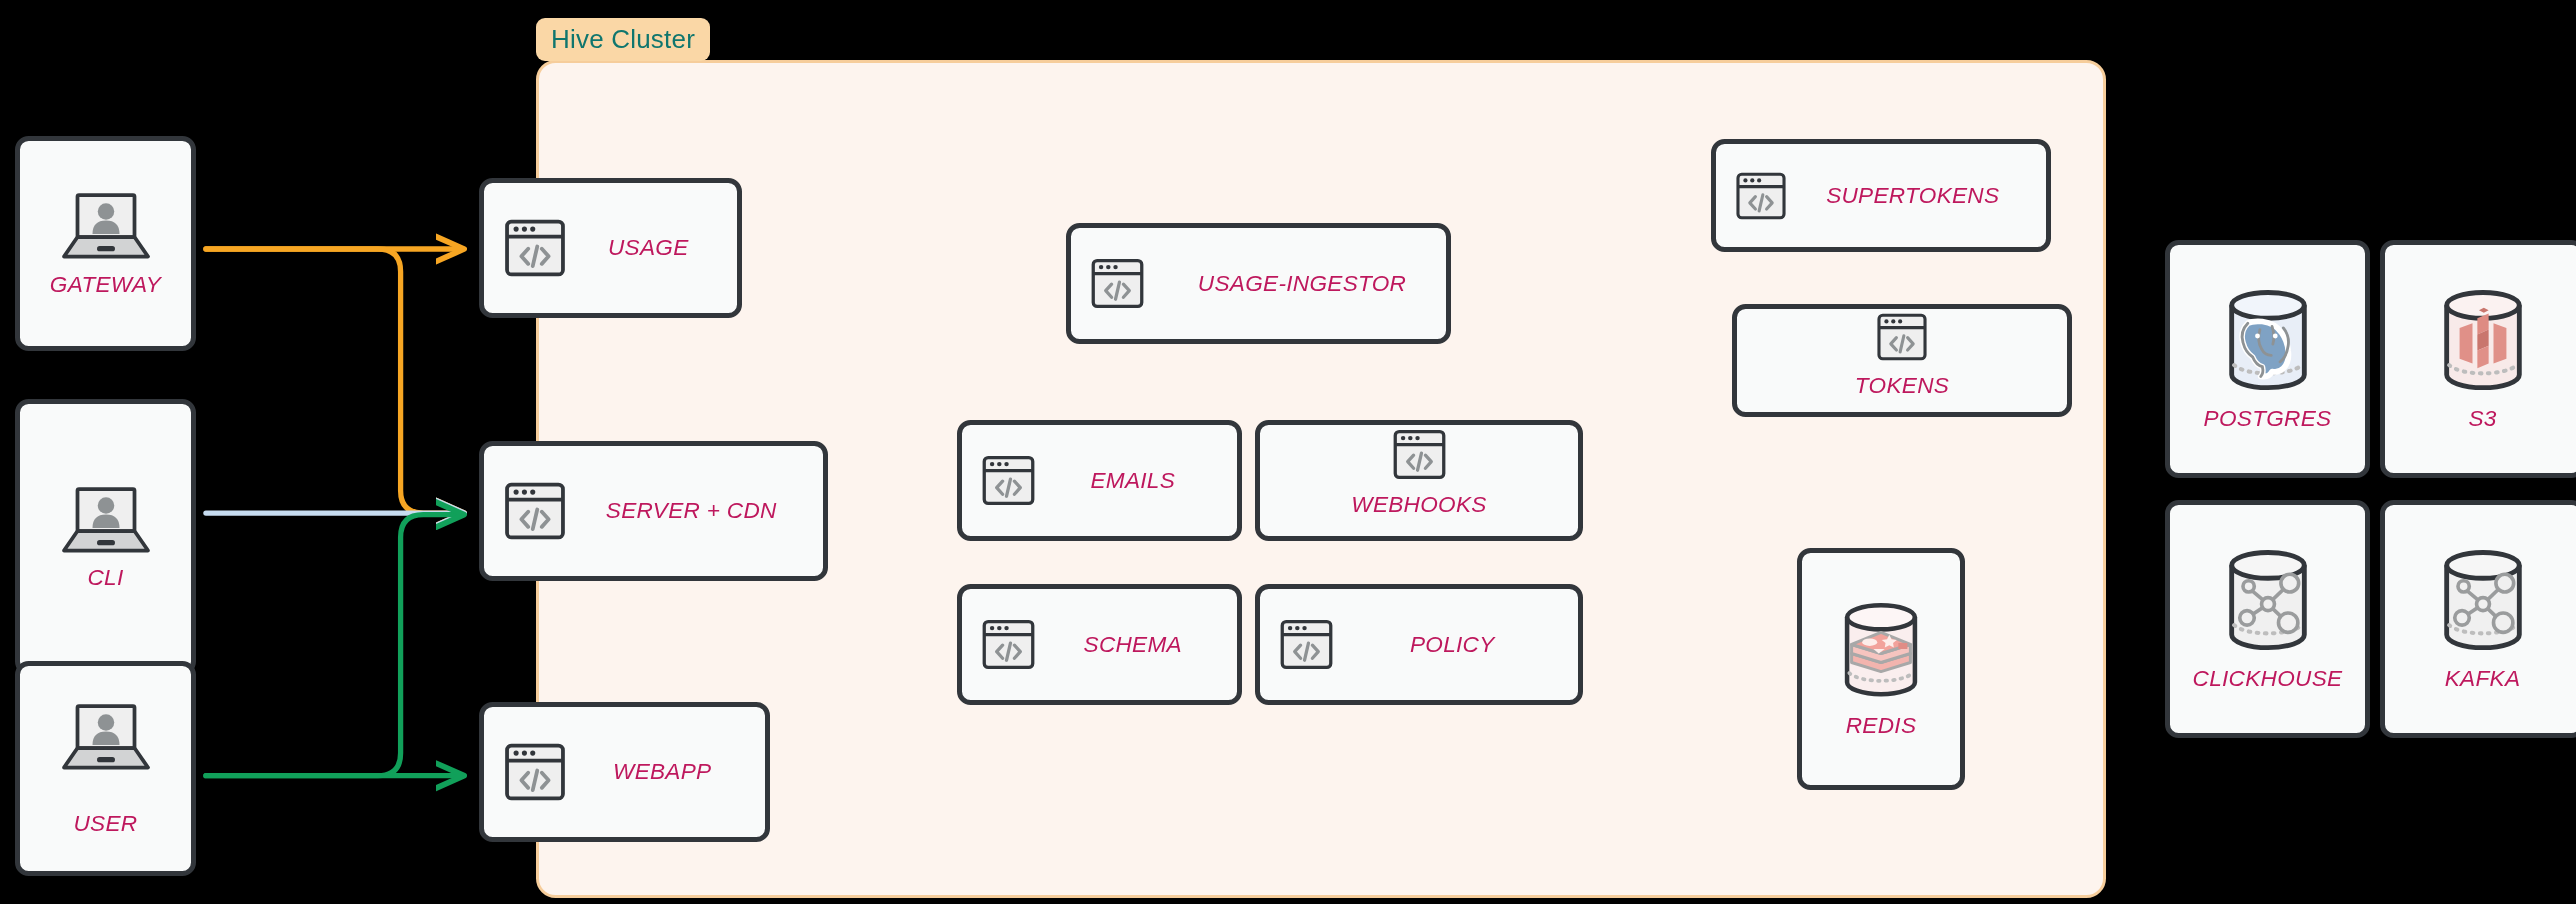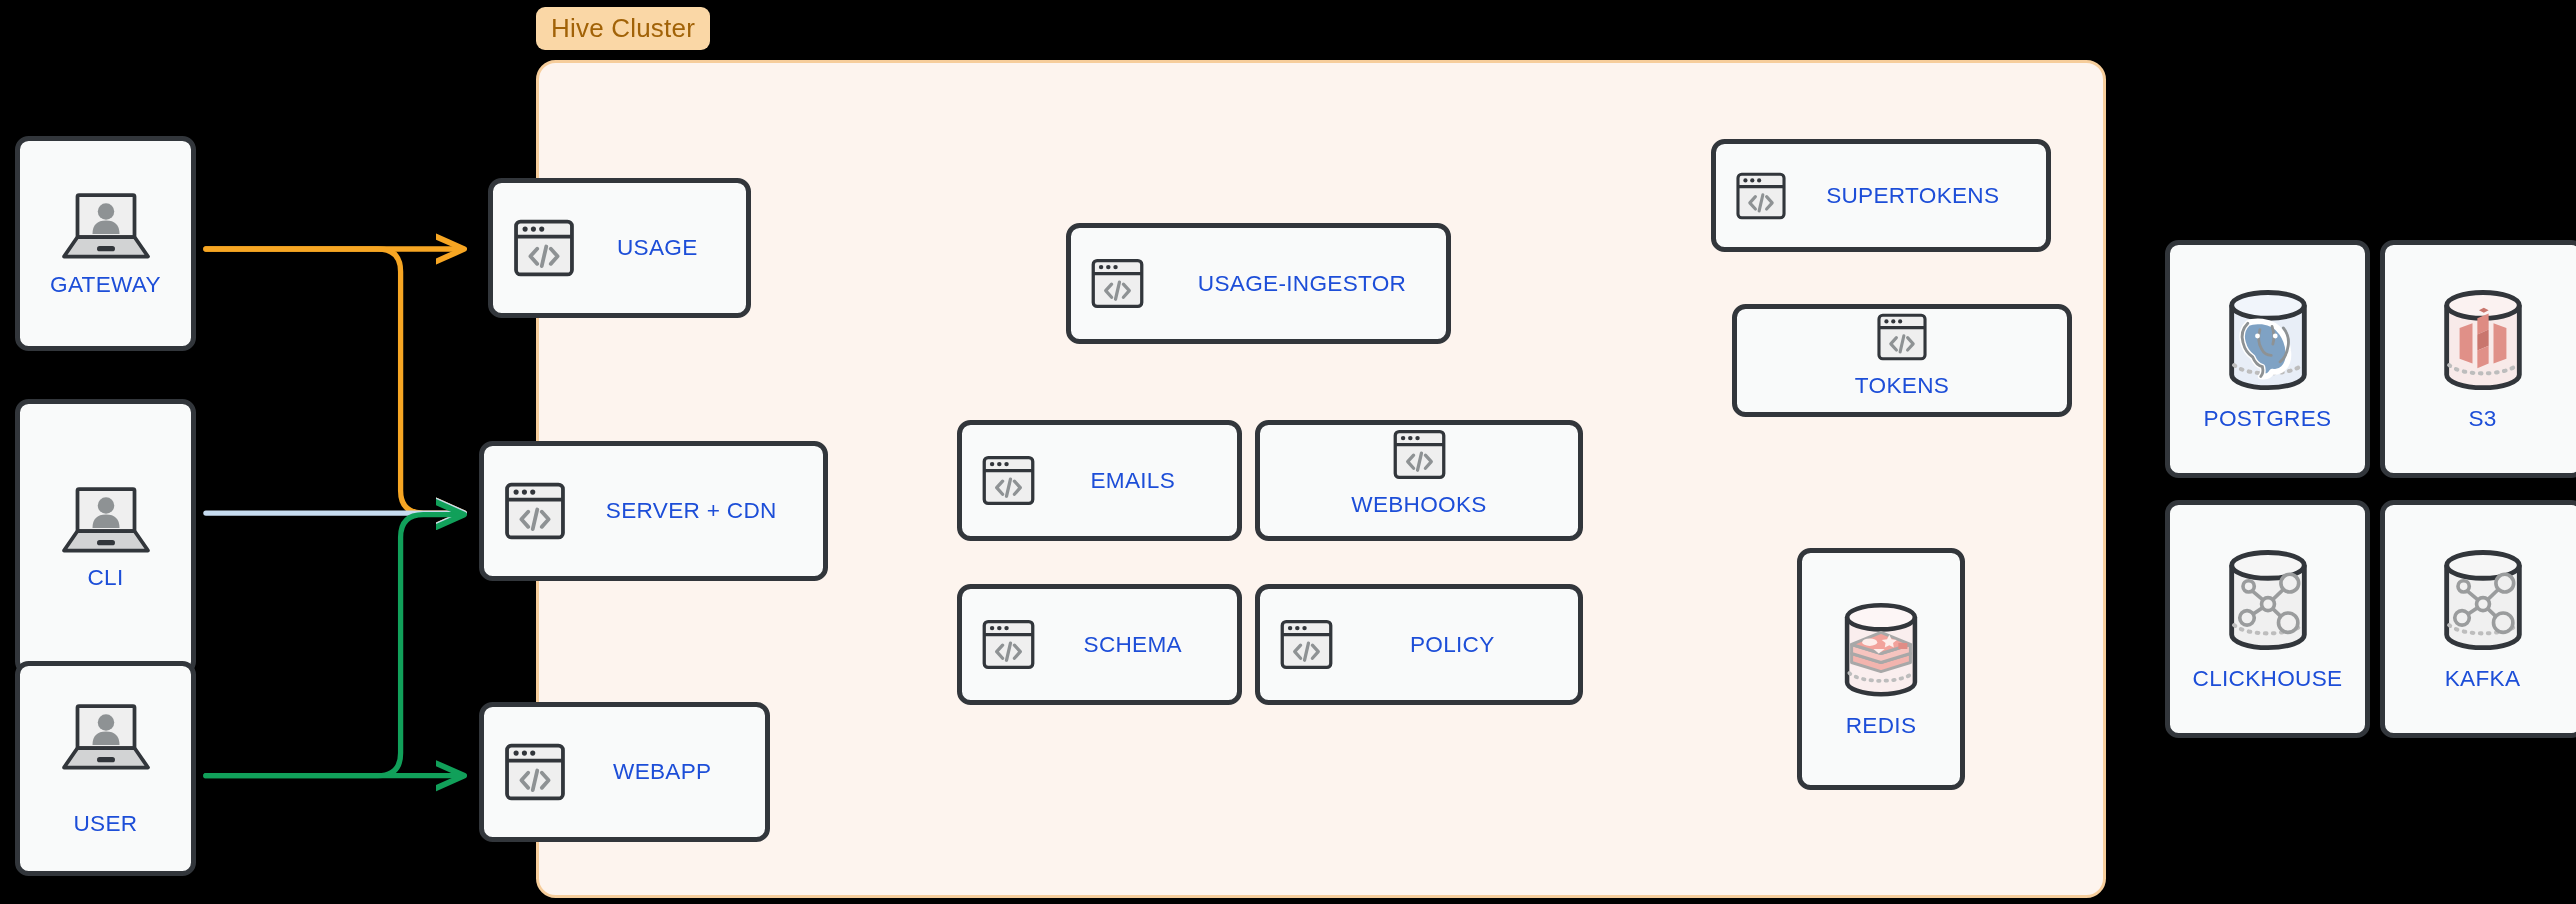--- a/index.html
+++ b/index.html
@@ -15,25 +15,25 @@
   .cluster-panel {
     position: absolute;
     left: 536px; top: 60px;
     width: 1570px; height: 838px;
     background: #FDF4EE;
     border: 3.8px solid #F6CD9B;
     border-radius: 19.6px;
   }
   .cluster-badge {
     position: absolute;
-    left: 536px; top: 7px;
+    left: 536px; top: 18px;
     background: #FAD7A6;
     border-radius: 9px;
     padding: 7.5px 15px 9px 15px;
-    color: #a16207;
+    color: #0f766e;
     font-size: 26px;
     line-height: 1;
     letter-spacing: 0.2px;
     white-space: nowrap;
   }
 
   
   .node {
     position: absolute;
     background: #F9FAFA;
@@ -47,21 +47,22 @@
     justify-content: flex-start;
     padding: 0 16.6px;
     gap: 7.5px;
   }
   .node.client, .node.store {
     flex-direction: column;
     justify-content: center;
     gap: 7.5px;
   }
   .node-label {
-    color: #1d4ed8;
+    font-style: italic;
+    color: #be185d;
     font-size: 22.6px;
     white-space: nowrap;
     letter-spacing: 0.3px;
   }
   .node.svc .node-label { flex: 1; text-align: center; }
 
   .icon { display: block; flex: 0 0 auto; }
 
   
   .wires { position: absolute; left: 0; top: 0; width: 2576px; height: 904px; pointer-events: none; }
@@ -127,21 +128,21 @@
       <rect x="24" y="8" width="76" height="56" rx="2" fill="#EFEFEF" stroke="#32363B" stroke-width="5"></rect>
       <circle cx="62" cy="30" r="11" fill="#8E9294"></circle>
       <path d="M44 60 q0-18 18-18 q18 0 18 18 z" fill="#8E9294"></path>
       <path d="M24 64 L100 64 L118 90 L6 90 Z" fill="#D2D3D4" stroke="#32363B" stroke-width="5" stroke-linejoin="round"></path>
       <line x1="24" y1="64" x2="100" y2="64" stroke="#32363B" stroke-width="3" stroke-dasharray="5 5"></line>
       <rect x="50" y="76" width="24" height="7" rx="3.5" fill="#32363B"></rect>
     </svg>
     <span class="node-label">USER</span>
   </div>
 
-  <div class="node svc" style="left:479px; top:178px; width:263px; height:140px;margin-left:9px;">
+  <div class="node svc" style="left:479px; top:178px; width:263px; height:140px;">
     <svg class="icon" width="68" height="68" viewBox="0 0 90 90">
       <rect x="8" y="10" width="74" height="70" rx="6" fill="#EFEFEF" stroke="#32363B" stroke-width="5"></rect>
       <path d="M8 30 H82" stroke="#32363B" stroke-width="5"></path>
       <circle cx="20" cy="20" r="3.4" fill="#32363B"></circle>
       <circle cx="31" cy="20" r="3.4" fill="#32363B"></circle>
       <circle cx="42" cy="20" r="3.4" fill="#32363B"></circle>
       <path d="M36 46 L27 56 L36 66 M54 46 L63 56 L54 66 M48 43 L42 69" fill="none" stroke="#8E9294" stroke-width="5" stroke-linecap="round" stroke-linejoin="round"></path>
     </svg>
     <span class="node-label">USAGE</span>
   </div>

